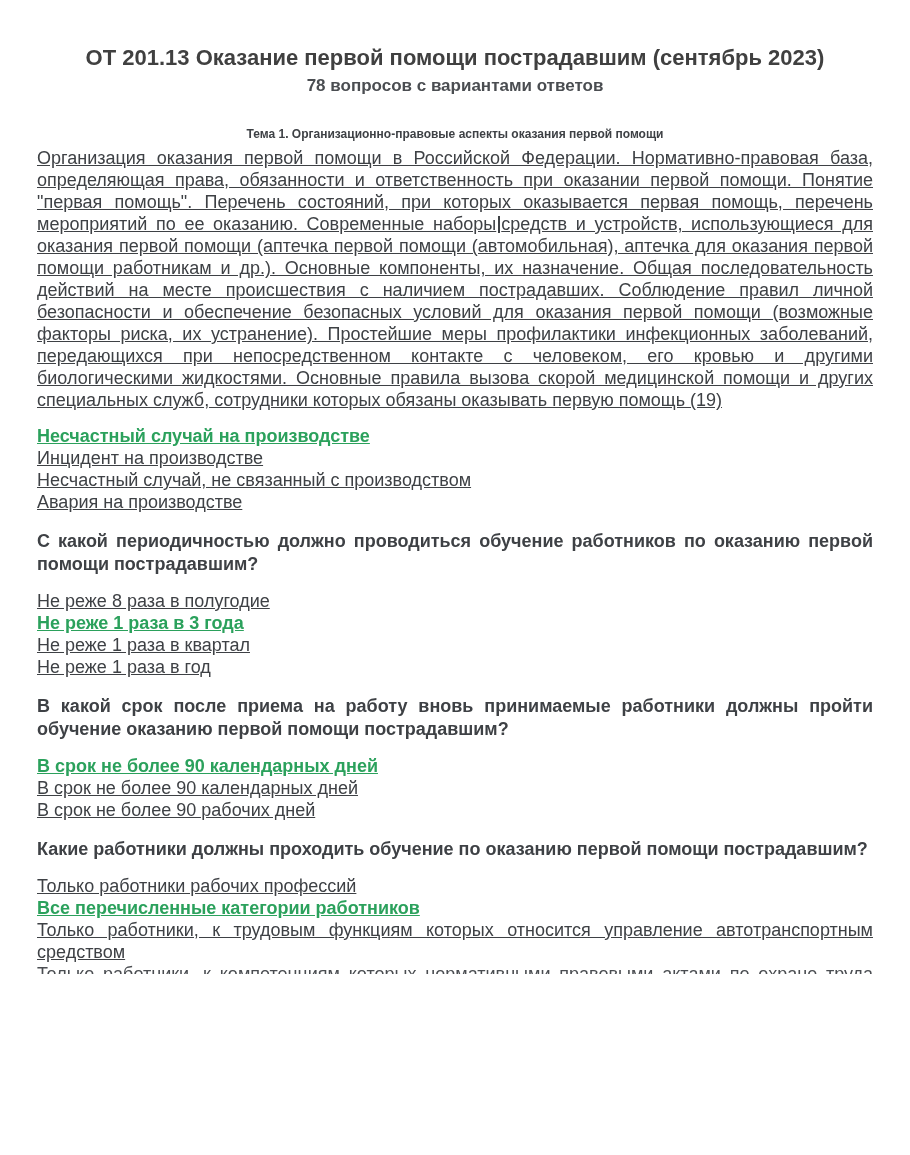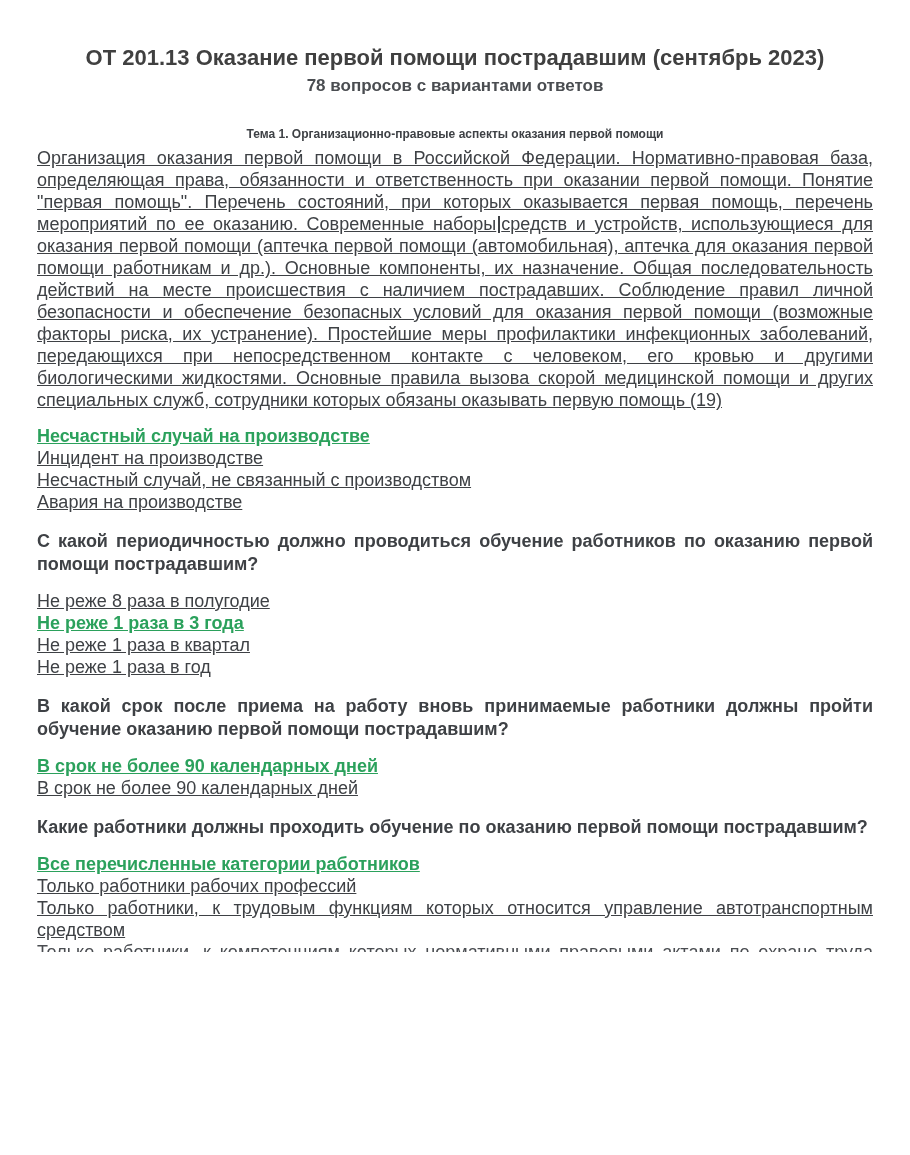--- a/index.html
+++ b/index.html
@@ -109,23 +109,24 @@
     <div class="answer">Не реже 8 раза в полугодие</div>
     <div class="answer correct">Не реже 1 раза в 3 года</div>
     <div class="answer">Не реже 1 раза в квартал</div>
     <div class="answer">Не реже 1 раза в год</div>
   </div>
 
   <p class="question">В какой срок после приема на работу вновь принимаемые работники должны пройти обучение оказанию первой помощи пострадавшим?</p>
   <div class="answers">
     <div class="answer correct">В срок не более 90 календарных дней</div>
     <div class="answer">В срок не более 90 календарных дней</div>
+    <div class="answer">В срок не более 90 рабочих дней</div>
   </div>
 
   <p class="question">Какие работники должны проходить обучение по оказанию первой помощи пострадавшим?</p>
   <div class="answers">
+    <div class="answer">Только работники рабочих профессий</div>
     <div class="answer correct">Все перечисленные категории работников</div>
-    <div class="answer">Только работники рабочих профессий</div>
     <div class="answer">Только работники, к трудовым функциям которых относится управление автотранспортным средством</div>
     <div class="answer clipped">Только работники, к компетенциям которых нормативными правовыми актами по охране труда</div>
   </div>
 
 </div>
 
 </body></html>

